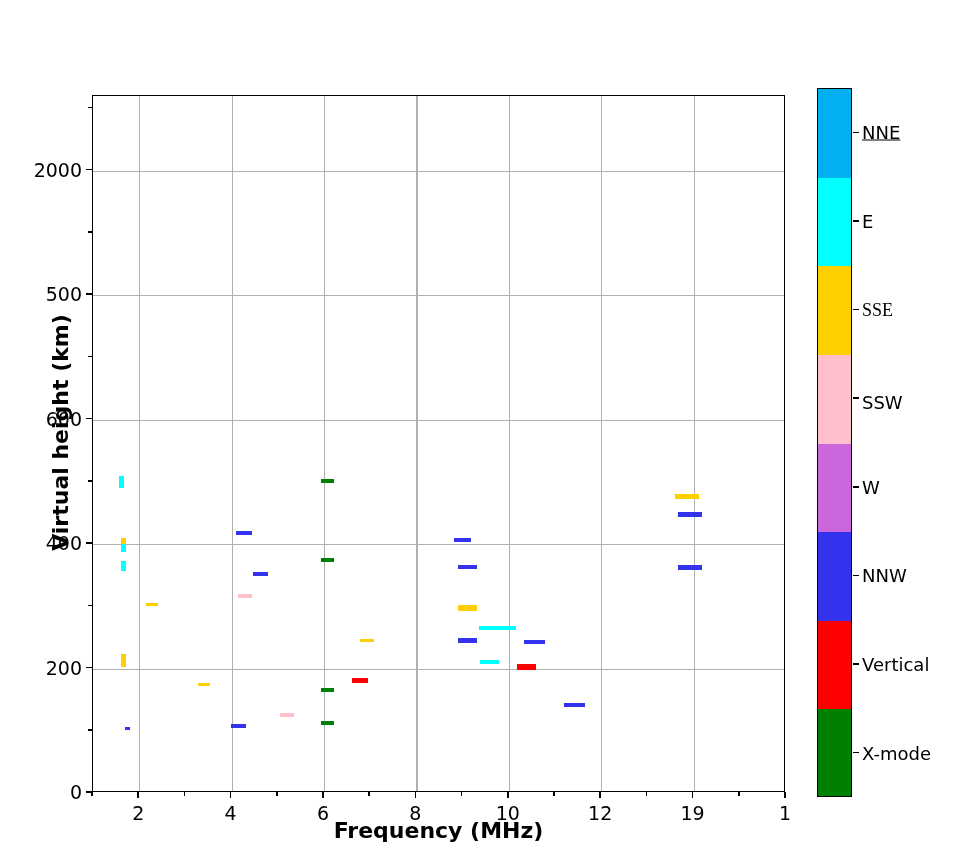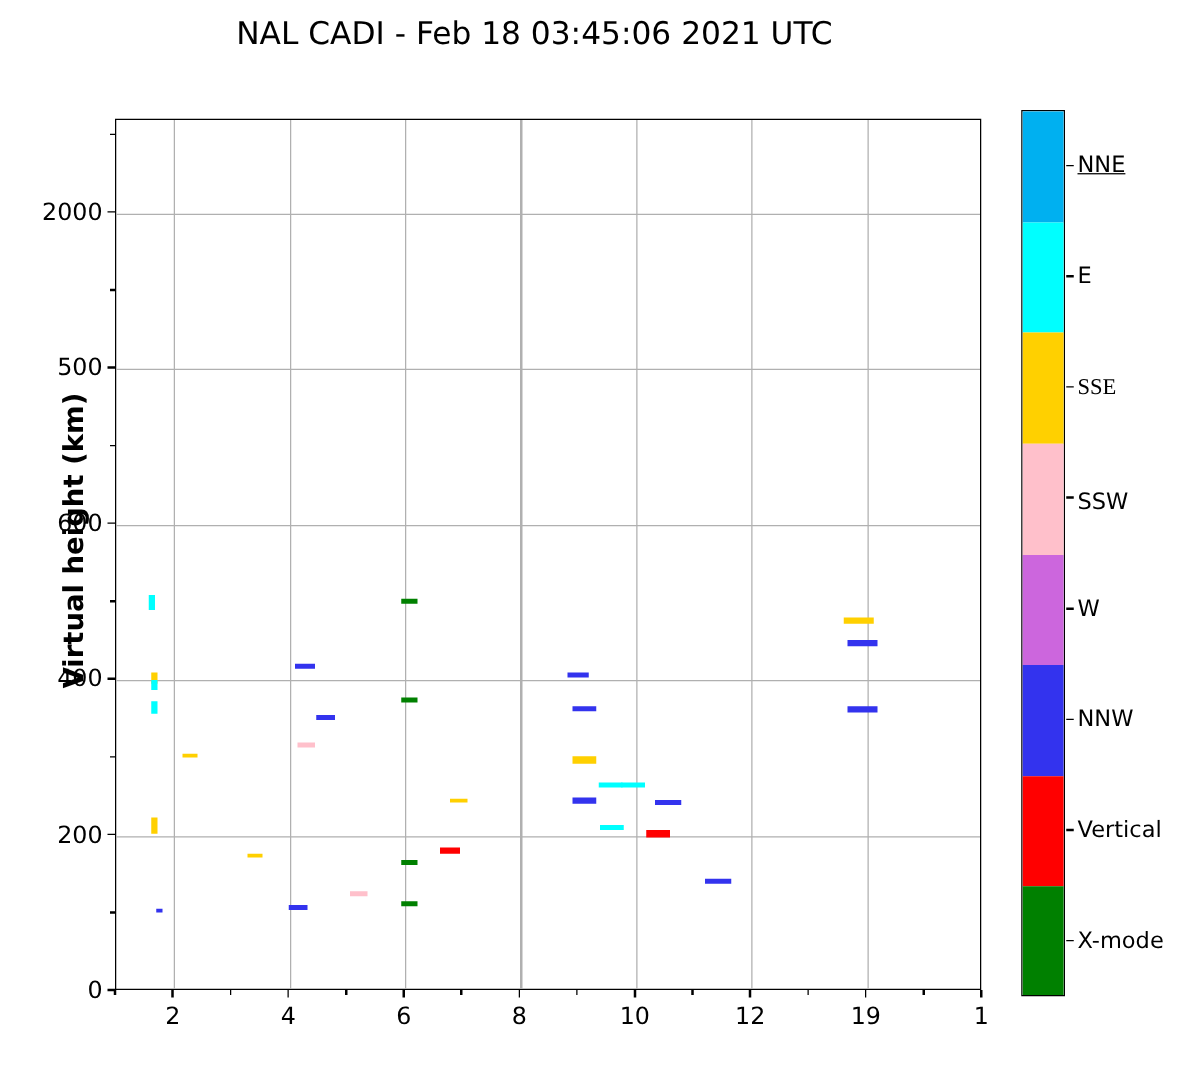--- a/index.html
+++ b/index.html
@@ -155,21 +155,20 @@
     color: #000;
     transform: translateY(-50%);
     white-space: nowrap;
   }
 </style>
 </head>
 <body>
 
 <div id="figure">
 
-  <div id="chart-title">NAL CADI - Feb 18 03:45:06 2021 UTC</div>
 
   <div id="plot-area">
     <div id="gridlines">
         <div class="grid-v" style="left: 46.2px;"></div>
         <div class="grid-v" style="left: 138.6px;"></div>
         <div class="grid-v" style="left: 231px;"></div>
         <div class="grid-v" style="left: 323.4px;"></div>
         <div class="grid-v" style="left: 415.8px;"></div>
         <div class="grid-v" style="left: 508.2px;"></div>
         <div class="grid-v" style="left: 600.6px;"></div>
@@ -254,20 +253,21 @@
       <div class="tick-y" style="top: 168.879px; left: 86px;"></div>
       <div class="ticklabel-y" style="top: 169.679px; left: 10px; width: 72px;">2000</div>
       <div class="tick-y minor" style="top: 728.968px; left: 88px;"></div>
       <div class="tick-y minor" style="top: 604.504px; left: 88px;"></div>
       <div class="tick-y minor" style="top: 480.039px; left: 88px;"></div>
       <div class="tick-y minor" style="top: 355.575px; left: 88px;"></div>
       <div class="tick-y minor" style="top: 231.111px; left: 88px;"></div>
       <div class="tick-y minor" style="top: 106.646px; left: 88px;"></div>
     </div>
 
+  <div id="xlabel">Frequency (MHz)</div>
   <div id="ylabel">Virtual height (km)</div>
 
   <div id="colorbar">
       <div class="cb-seg" style="height: 88.625px; background: rgb(0, 176, 240);"></div>
       <div class="cb-seg" style="height: 88.625px; background: rgb(0, 255, 255);"></div>
       <div class="cb-seg" style="height: 88.625px; background: rgb(255, 208, 0);"></div>
       <div class="cb-seg" style="height: 88.625px; background: rgb(255, 192, 203);"></div>
       <div class="cb-seg" style="height: 88.625px; background: rgb(204, 102, 221);"></div>
       <div class="cb-seg" style="height: 88.625px; background: rgb(51, 51, 238);"></div>
       <div class="cb-seg" style="height: 88.625px; background: rgb(255, 0, 0);"></div>

